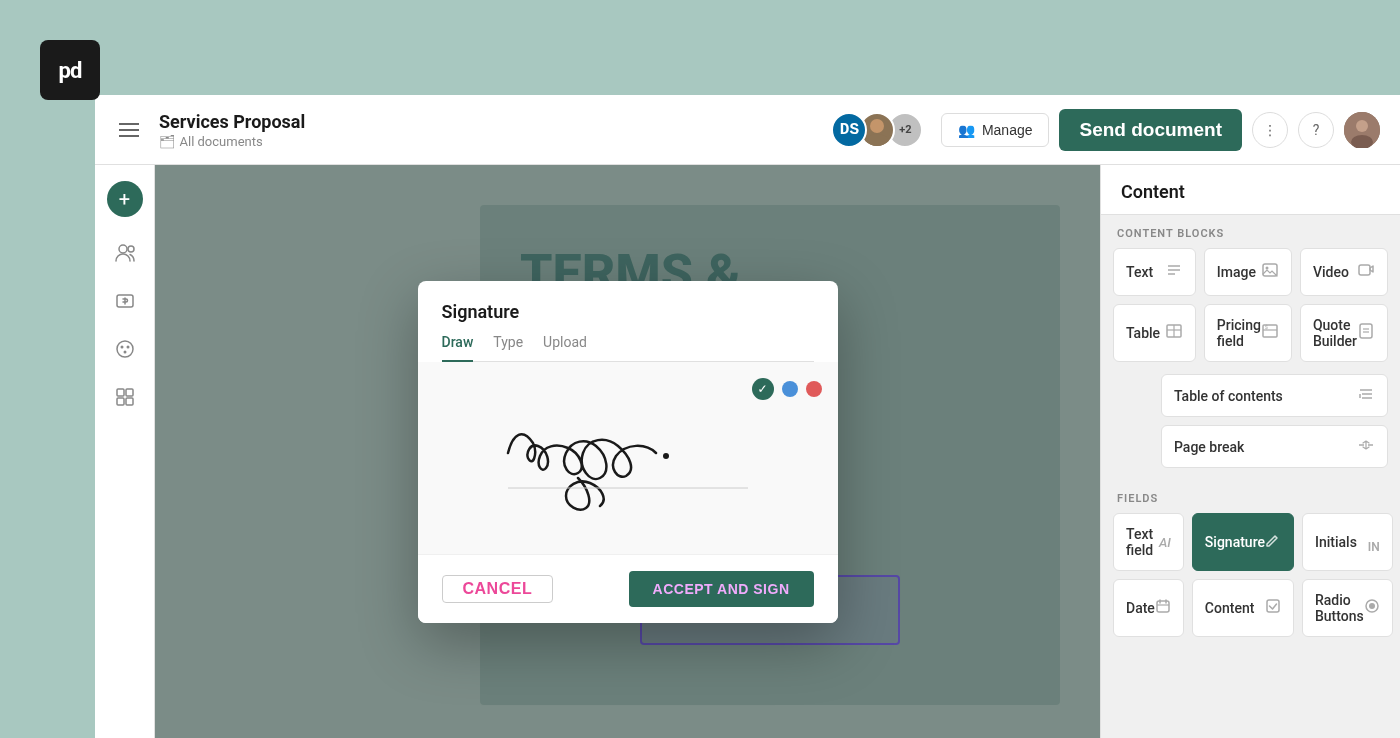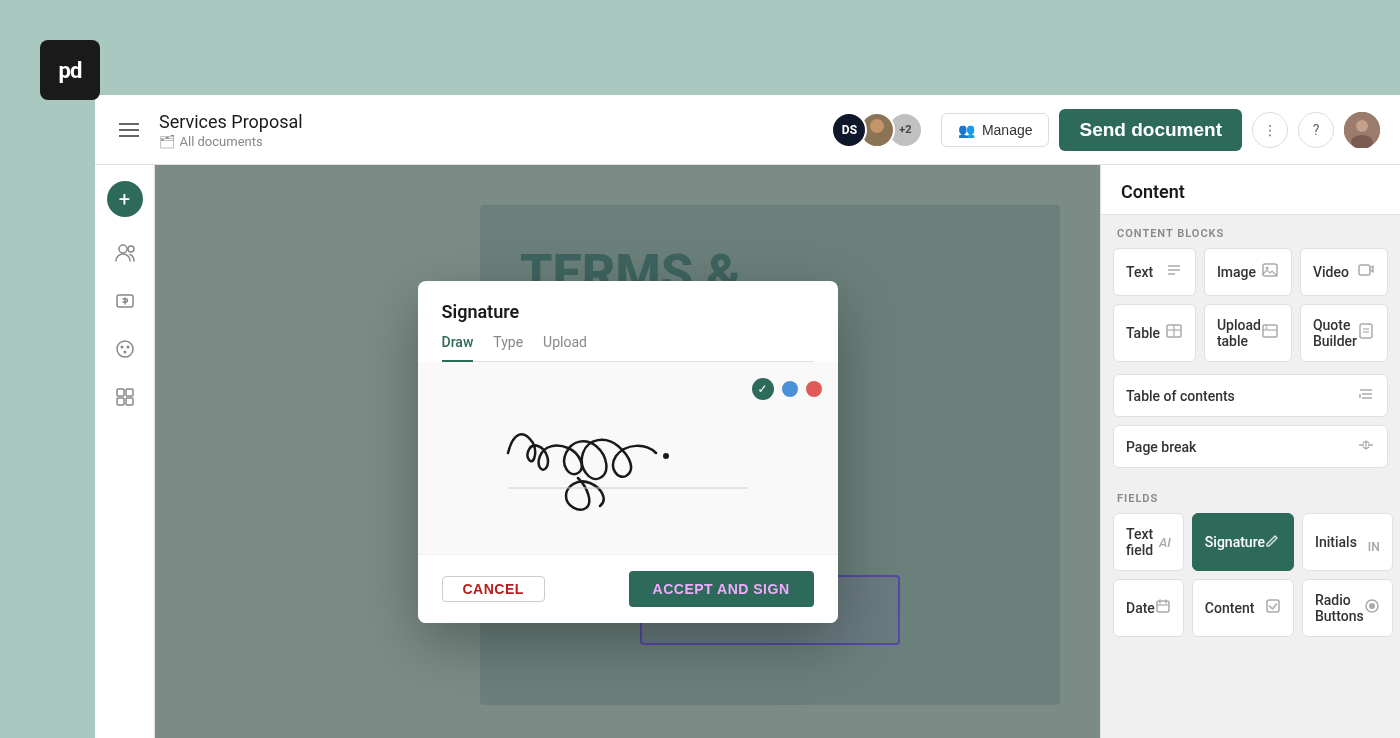--- a/index.html
+++ b/index.html
@@ -67,21 +67,21 @@
       width: 20px;
       height: 2px;
       background: #666;
       display: block;
     }
     .doc-title-area {
       flex: 1;
     }
     .doc-title {
       font-size: 18px;
-      font-weight: 400;
+      font-weight: 700;
       color: #1a1a1a;
     }
     .doc-breadcrumb {
       font-size: 13px;
       color: #888;
       display: flex;
       align-items: center;
       gap: 4px;
       margin-top: 2px;
     }
@@ -99,21 +99,21 @@
       height: 36px;
       border-radius: 50%;
       border: 2px solid white;
       display: flex;
       align-items: center;
       justify-content: center;
       font-size: 12px;
       font-weight: bold;
       color: white;
     }
-    .avatar-ds { background: #0f172a; margin-right: -8px; z-index: 3; font-size: 12px; }
+    .avatar-ds { background: #0369a1; margin-right: -8px; z-index: 3; font-size: 16px; font-family: Liberation Mono, monospace; }
     .avatar-photo {
       width: 36px;
       height: 36px;
       border-radius: 50%;
       border: 2px solid white;
       background: #8b7355;
       margin-right: -8px;
       z-index: 2;
       overflow: hidden;
       display: flex;
@@ -325,20 +325,21 @@
       border: 1px solid #e0e0e0;
       border-radius: 6px;
       padding: 10px 12px;
       display: flex;
       align-items: center;
       justify-content: space-between;
       cursor: pointer;
       font-size: 14px;
       color: #333;
       font-weight: 500;
+      margin-left: 48px;
     }
 
     
     .modal-overlay {
       position: absolute;
       top: 0;
       left: 0;
       right: 0;
       bottom: 0;
       background: rgba(0,0,0,0.3);
@@ -432,25 +433,25 @@
       display: flex;
       justify-content: space-between;
       align-items: center;
       border-top: 1px solid #f0f0f0;
     }
     .cancel-btn {
       background: white;
       border: 1px solid #ccc;
       padding: 4px 20px;
       border-radius: 4px;
-      font-size: 14px;
+      font-size: 16px;
       font-weight: 600;
       letter-spacing: 0.5px;
       cursor: pointer;
-      color: #b91c1c;
+      color: #ec4899;
     }
     .accept-btn {
       background: #2d6a5a;
       color: #f0abfc;
       border: none;
       padding: 10px 24px;
       border-radius: 4px;
       font-size: 14px;
       font-weight: 700;
       letter-spacing: 0.5px;
@@ -640,21 +641,21 @@
           <span class="block-icon">
             <svg width="18" height="18" viewBox="0 0 18 18" fill="none">
               <rect x="2" y="3" width="14" height="12" rx="1" stroke="#aaa" stroke-width="1.5"></rect>
               <line x1="2" y1="8" x2="16" y2="8" stroke="#aaa" stroke-width="1.2"></line>
               <line x1="9" y1="3" x2="9" y2="15" stroke="#aaa" stroke-width="1.2"></line>
             </svg>
           </span>
         </div>
 
         <div class="block-item">
-          <span>Upload table</span>
+          <span>Pricing field</span>
           <span class="block-icon">
             <svg width="18" height="18" viewBox="0 0 18 18" fill="none">
               <rect x="2" y="3" width="14" height="12" rx="1" stroke="#aaa" stroke-width="1.5"></rect>
               <line x1="2" y1="8" x2="16" y2="8" stroke="#aaa" stroke-width="1.2"></line>
               <text x="4" y="7" font-size="5" fill="#aaa">$</text>
             </svg>
           </span>
         </div>
 
         <div class="block-item">

